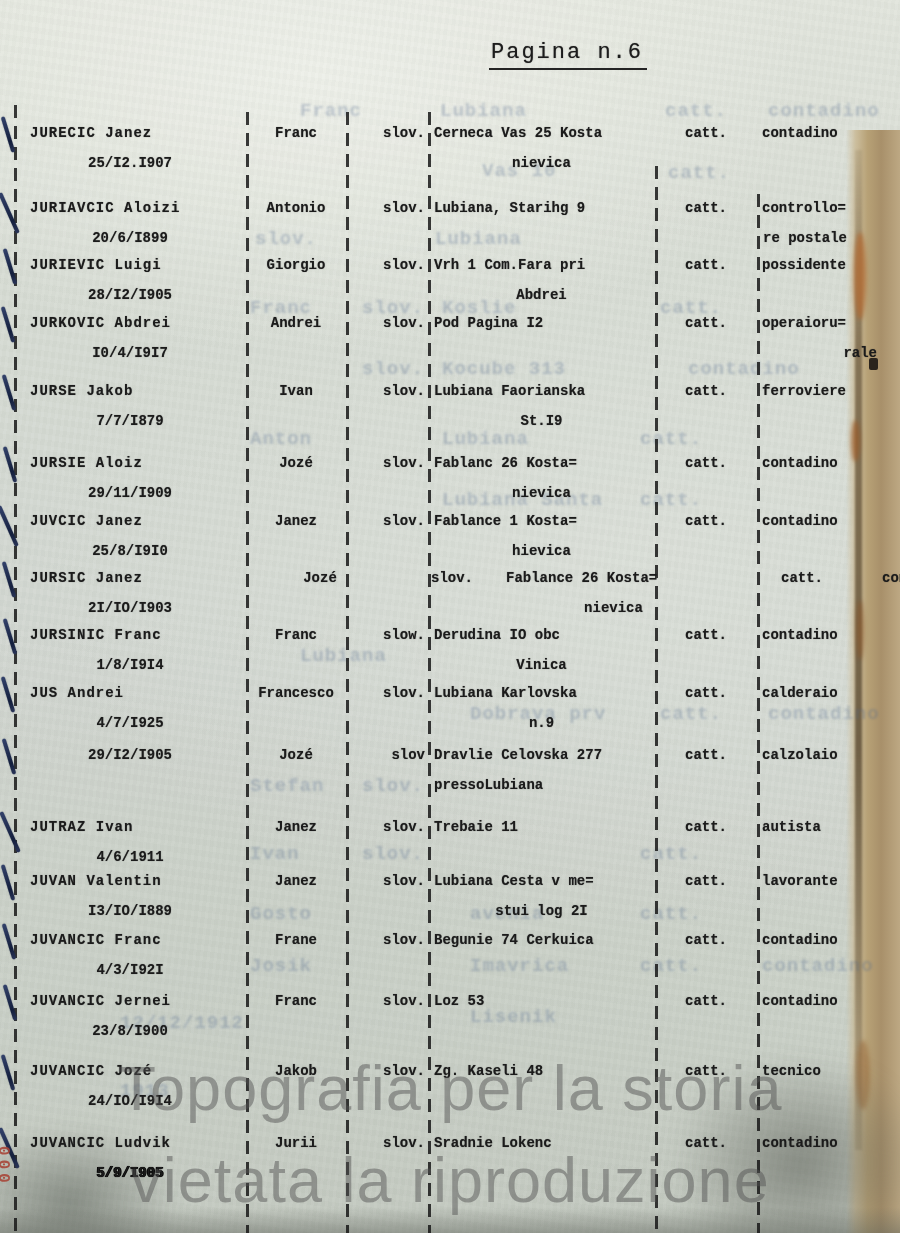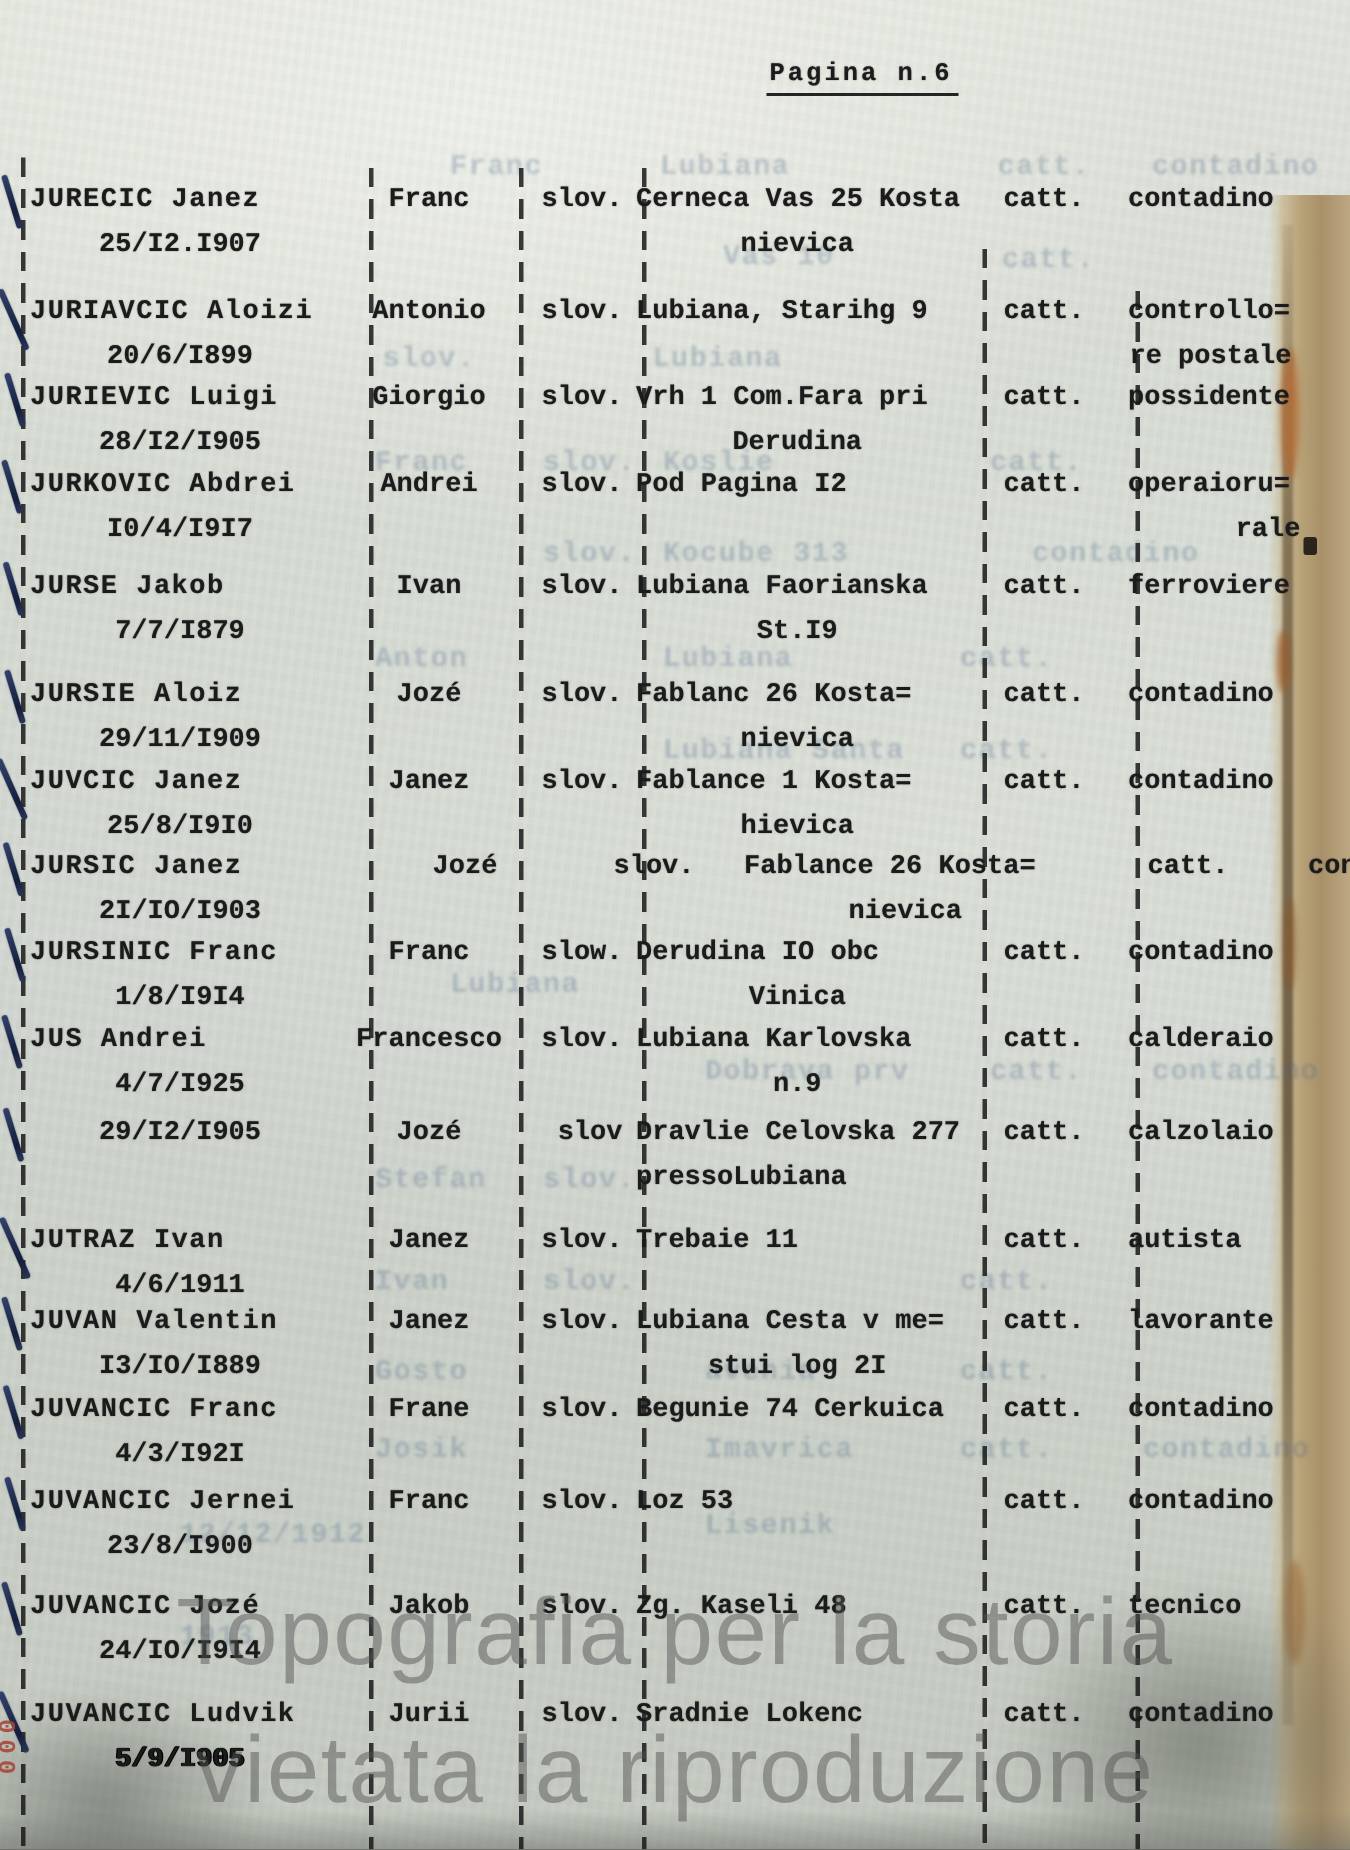--- a/index.html
+++ b/index.html
@@ -23,33 +23,33 @@
     background:linear-gradient(180deg, rgba(111,93,65,.15), rgba(111,93,65,.75) 20%, rgba(90,74,50,.8) 60%, rgba(111,93,65,.2));}
   .stain{position:absolute;z-index:2;border-radius:50%;filter:blur(2px);}
   .shadow-bl{position:absolute;z-index:2;left:-40px;bottom:-50px;width:220px;height:160px;border-radius:50%;
     background:radial-gradient(closest-side, rgba(70,76,68,.5), rgba(70,76,68,0));filter:blur(8px);}
   .shadow-bottom{position:absolute;z-index:2;left:0;bottom:0;width:100%;height:26px;
     background:linear-gradient(180deg, rgba(90,95,87,0), rgba(90,95,87,.45));}
   .shadow-br{position:absolute;z-index:2;right:-30px;bottom:-40px;width:260px;height:220px;border-radius:50%;
     background:radial-gradient(closest-side, rgba(82,86,78,.55), rgba(82,86,78,0));filter:blur(10px);}
 
   
-  .title{position:absolute;z-index:6;left:511px;top:40px;
-    font-size:17px;font-weight:bold;color:#1c1c1c;letter-spacing:2px;
+  .title{position:absolute;z-index:6;left:489px;top:40px;
+    font-size:22px;font-weight:normal;color:#1c1c1c;letter-spacing:2px;
     border-bottom:2.5px solid #242424;padding:0 4px 3px 2px;
     text-shadow:0 0 1px rgba(25,25,25,.6);}
 
   
   .vsep{position:absolute;z-index:4;width:2.5px;
     background:repeating-linear-gradient(180deg, rgba(24,24,24,.85) 0 13px, rgba(24,24,24,0) 13px 21px);}
 
   
-  .trow{position:absolute;z-index:5;left:4px;width:873px;display:grid;
+  .trow{position:absolute;z-index:5;left:14px;width:873px;display:grid;
     grid-template-columns:232px 100px 82px 227px 102px 130px;
-    color:#1b1b1b;font-size:18px;font-weight:bold;line-height:30px;
+    color:#1b1b1b;font-size:14px;font-weight:bold;line-height:30px;
     text-shadow:0 0 1px rgba(25,25,25,.55);}
   .cell{white-space:nowrap;overflow:visible;}
   .tl{height:30px;}
   .nm{padding-left:16px;letter-spacing:1px;}
   .dt{text-align:center;}
   .ctr{text-align:center;}
   .rgt{text-align:right;padding-right:3px;}
   .lft{padding-left:6px;}
   .ov{text-shadow:0 0 1px #000,0.7px 0 0 #000,-0.7px 0 0 #000;}
   .a1{padding-left:6px;}
@@ -198,21 +198,21 @@
           <div class="tl dt">28/I2/I905</div>
         </div>
         <div class="cell ">
           <div class="tl ctr">Giorgio</div>
         </div>
         <div class="cell ">
           <div class="tl rgt">slov.</div>
         </div>
         <div class="cell ">
           <div class="tl a1">Vrh 1 Com.Fara pri</div>
-          <div class="tl ctr">Derudina</div>
+          <div class="tl ctr">Abdrei</div>
         </div>
         <div class="cell ">
           <div class="tl ctr">catt.</div>
         </div>
         <div class="cell ">
           <div class="tl o1">possidente</div>
         </div>
       </div>
       <div class="trow" style="top: 308px;">
         <div class="cell ">

